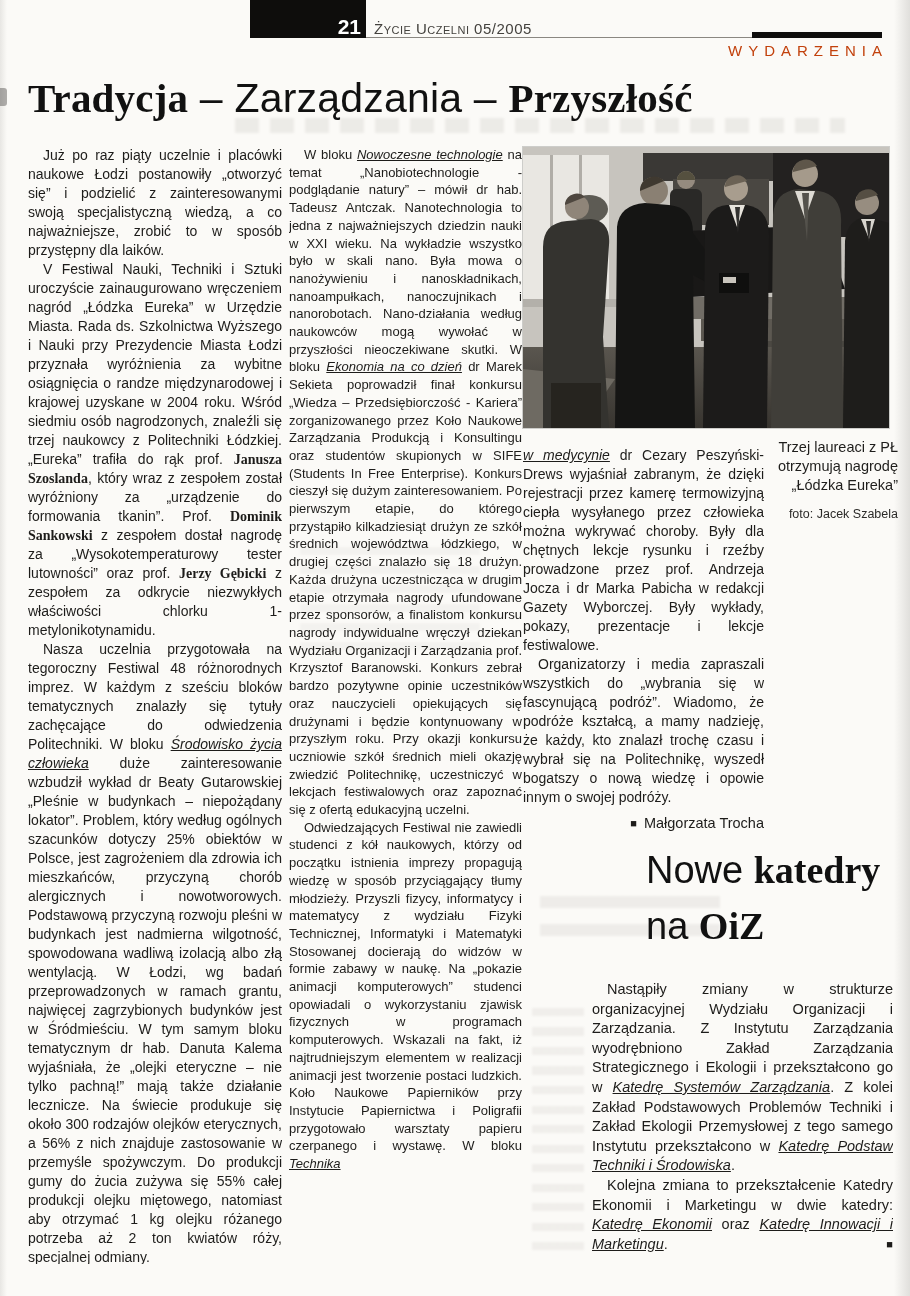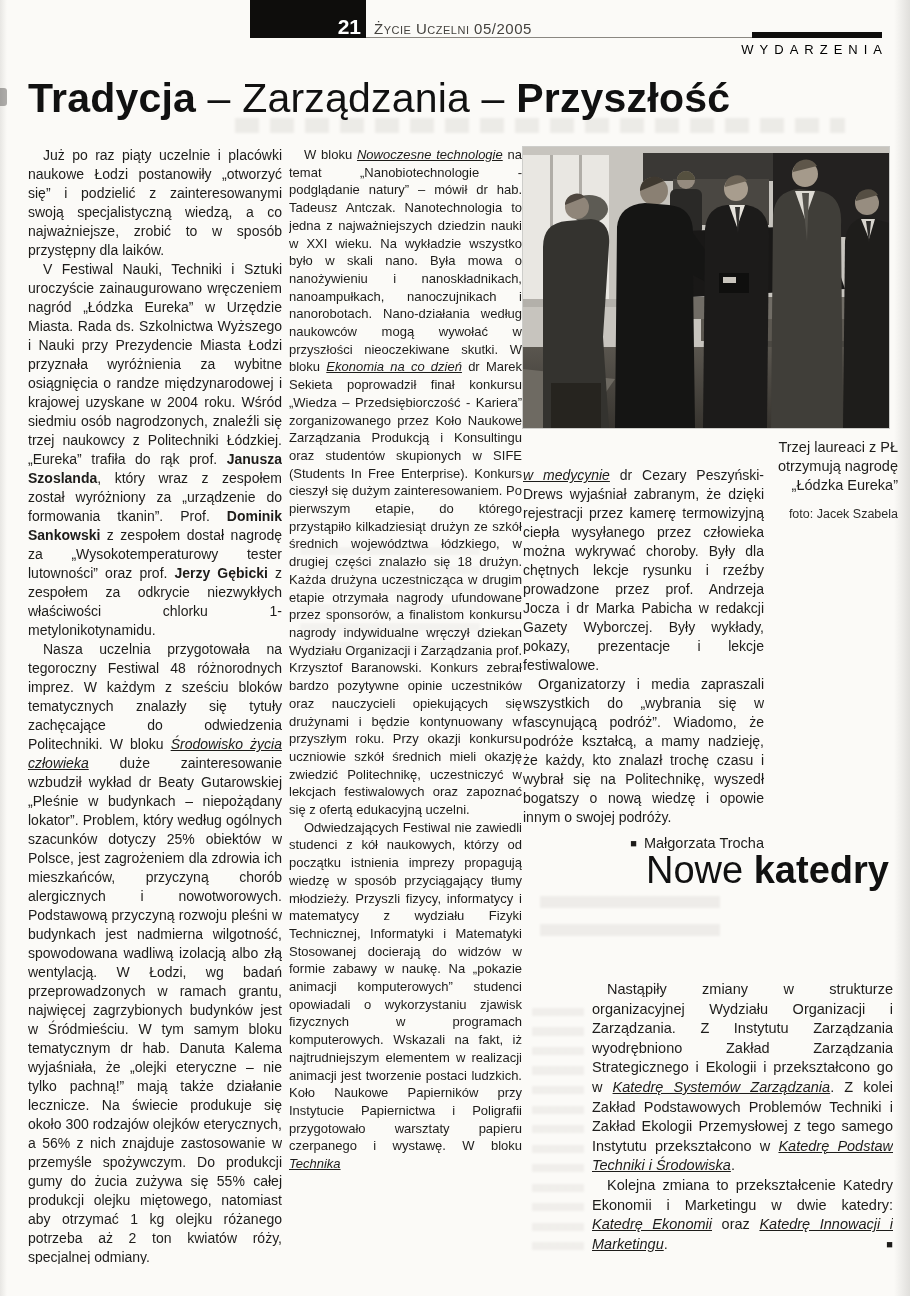--- a/index.html
+++ b/index.html
@@ -14,38 +14,38 @@
     background:linear-gradient(to right,rgba(60,58,54,.10),rgba(0,0,0,0));pointer-events:none;z-index:5;}
 
   
   .pagenum-box{position:absolute;left:250px;top:0;width:116px;height:38px;background:#0e0d0c;
     display:flex;align-items:flex-end;justify-content:flex-end;padding:0 5px 1px 0;box-sizing:border-box;}
   .pagenum-box .num{color:#fff;font-weight:bold;font-size:21px;line-height:1;}
   .magname{position:absolute;left:374px;top:20px;font-size:15px;letter-spacing:.5px;
     font-variant:small-caps;color:#44423e;}
   .header-rule{position:absolute;left:366px;top:37px;width:516px;height:1px;background:#8a8781;}
   .section-bar{position:absolute;left:752px;top:32px;width:130px;height:6px;background:#0e0d0c;}
-  .section-label{position:absolute;right:28px;top:42px;font-size:13px;letter-spacing:6px;
-    margin-right:-6px;color:#000000;text-align:center;}
+  .section-label{position:absolute;right:28px;top:42px;font-size:15px;letter-spacing:6px;
+    margin-right:-6px;color:#c2410c;text-align:center;}
 
   
   .a1-title{position:absolute;left:28px;top:76px;margin:0;font-size:41px;line-height:1.1;
     font-weight:normal;letter-spacing:.2px;white-space:nowrap;color:#111;}
-  .b{font-weight:bold;}
+  .b{font-weight:bold;font-family:Liberation Serif, serif;}
   .i{font-style:italic;text-decoration:underline;}
 
   
   .col{position:absolute;overflow:hidden;}
   .col p{margin:0;text-align:justify;text-indent:15px;}
   .col p.noindent{text-indent:0;}
   .col1{left:28px;top:146px;width:254px;height:1118px;}
   .col1 p{font-size:14px;line-height:19px;}
   .col2{left:289px;top:146px;width:233px;height:1118px;}
   .col2 p{font-size:13px;line-height:17.7px;}
-  .col3{left:523px;top:446px;width:241px;height:400px;margin-top:20px;}
+  .col3{left:523px;top:446px;width:241px;height:400px;}
   .col3 p{font-size:14px;line-height:19px;}
   .byline{text-align:right;margin-top:8px;font-size:14.5px;}
   .byline .sq-mark{font-size:11px;vertical-align:1px;margin-right:7px;}
 
   
   .photo{position:absolute;left:523px;top:147px;width:366px;height:281px;background:#c7c4be;
     outline:1px solid rgba(0,0,0,.18);}
   .photo svg{display:block;width:100%;height:100%;}
   .caption{position:absolute;left:740px;top:438px;width:158px;text-align:right;
     font-size:14.5px;line-height:19px;color:#1f1e1c;}
@@ -178,19 +178,20 @@
   <div class="col col3">
     <p class="noindent"><span class="i">w medycynie</span><span> dr Cezary Peszyński-Drews wyjaśniał zabranym, że dzięki rejestracji przez kamerę termowizyjną ciepła wysyłanego przez człowieka można wykrywać choroby. Były dla chętnych lekcje rysunku i rzeźby prowadzone przez prof. Andrzeja Jocza i dr Marka Pabicha w redakcji Gazety Wyborczej. Były wykłady, pokazy, prezentacje i lekcje festiwalowe.</span></p>
     <p><span>Organizatorzy i media zapraszali wszystkich do „wybrania się w fascynującą podróż”. Wiadomo, że podróże kształcą, a mamy nadzieję, że każdy, kto znalazł trochę czasu i wybrał się na Politechnikę, wyszedł bogatszy o nową wiedzę i opowie innym o swojej podróży.</span></p>
     <div class="byline">
       <span class="sq-mark">■</span><span>Małgorzata Trocha</span>
     </div>
   </div>
 
   <h2 class="a2-title">
     <span style="display:block"><span>Nowe </span><span class="b">katedry</span></span>
+    <span style="display:block"><span>na </span><span class="b">OiZ</span></span>
   </h2>
   <div class="a2-body">
     <p><span>Nastąpiły zmiany w strukturze organizacyjnej Wydziału Organizacji i Zarządzania. Z Instytutu Zarządzania wyodrębniono Zakład Zarządzania Strategicznego i Ekologii i przekształcono go w </span><span class="i">Katedrę Systemów Zarządzania</span><span>. Z kolei Zakład Podstawowych Problemów Techniki i Zakład Ekologii Przemysłowej z tego samego Instytutu przekształcono w </span><span class="i">Katedrę Podstaw Techniki i Środowiska</span><span>.</span></p>
     <p><span>Kolejna zmiana to przekształcenie Katedry Ekonomii i Marketingu w dwie katedry: </span><span class="i">Katedrę Ekonomii</span><span> oraz </span><span class="i">Katedrę Innowacji i Marketingu</span><span>.</span><span class="endsq">■</span></p>
   </div>
 
 </div>
 
 </body></html>

